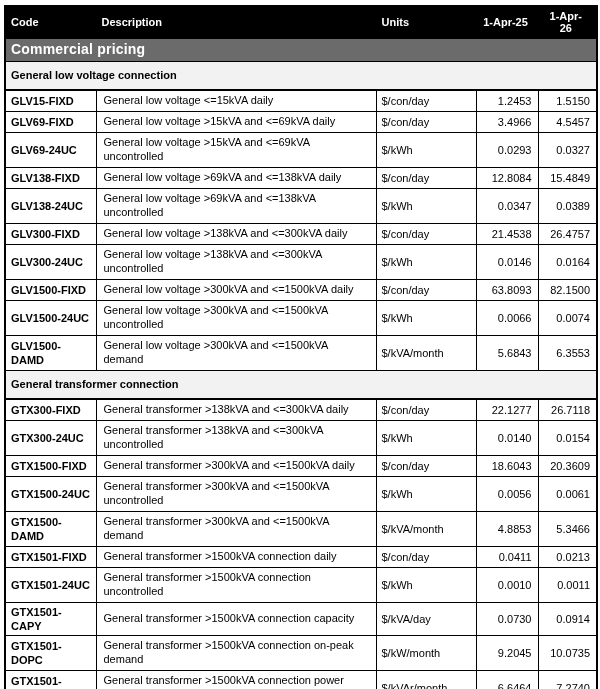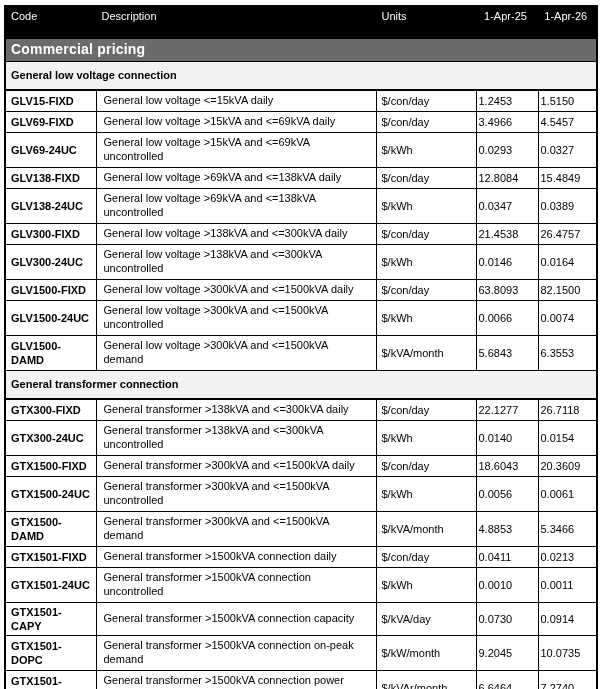--- a/index.html
+++ b/index.html
@@ -20,38 +20,38 @@
   }
   table.pricing{
     border-collapse:collapse;table-layout:fixed;
     width:592px;margin:5px 0 0 4px;
     border:2px solid var(--border);
     font-size:11px;
   }
   th,td{border:1px solid var(--border);vertical-align:middle;overflow:hidden;}
   thead th{
     background:var(--header-bg);color:var(--header-text);
-    text-align:left;font-weight:normal;font-size:11px;
-    padding:3px 5px 16px 5px;line-height:12px;
+    text-align:left;font-weight:bold;font-size:11px;
+    padding:3px 5px 4px 5px;line-height:12px;
   }
   thead th.num{text-align:center;padding-right:8px;}
   tr.group td{
     background:var(--group-bg);color:var(--group-text);
     font-weight:bold;font-size:14px;letter-spacing:.2px;
     padding:2px 5px 4px 5px;line-height:16px;margin-top:8px;
   }
   tr.section td{
     background:var(--section-bg);font-weight:bold;font-size:11px;
     padding:7px 5px;line-height:13px;
     border-bottom:2px solid var(--border);
   }
   td.code {padding:2px 4px 2px 5px;line-height:14px;font-weight:bold;}
   td.desc {padding:2px 19px 4px 7px;line-height:14px;}
   td.units{padding:2px 4px 2px 5px;line-height:14px;}
-  td.num  {text-align:left;padding:2px 6px 2px 2px;line-height:14px;}
+  td.num  {text-align:right;padding:2px 6px 2px 2px;line-height:14px;}
 </style>
 </head>
 <body>
 
 <table class="pricing">
   <colgroup>
     <col style="width:91px">
     <col style="width:280px">
     <col style="width:100px">
     <col style="width:62px">

